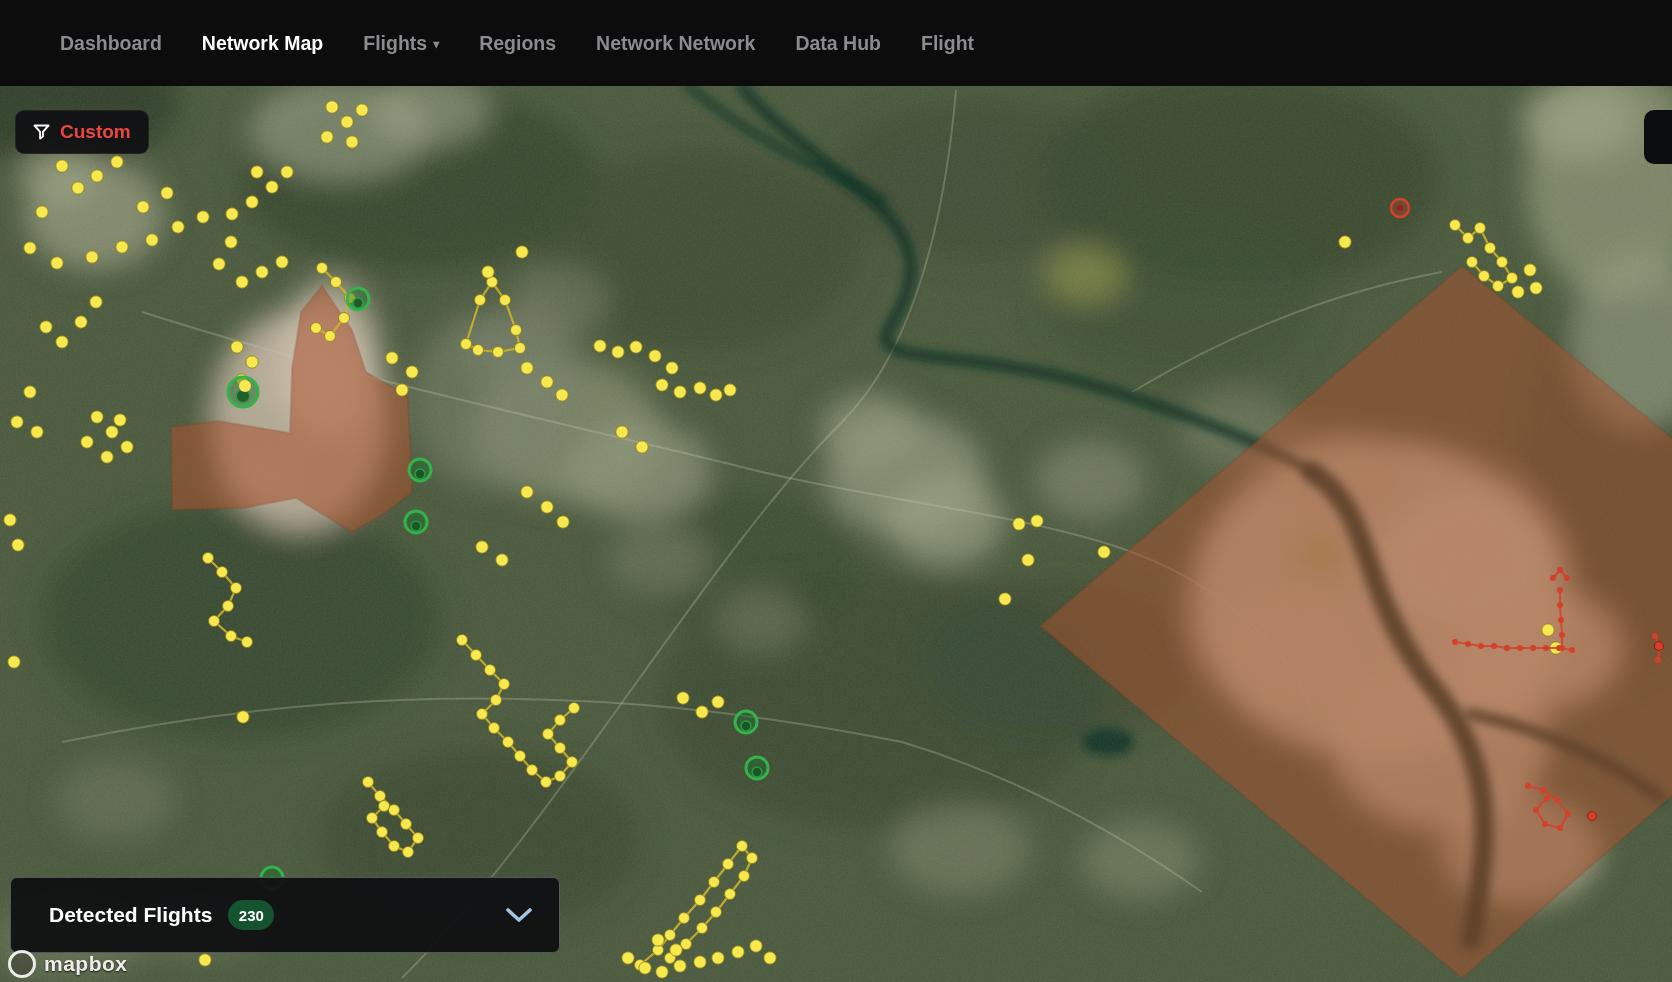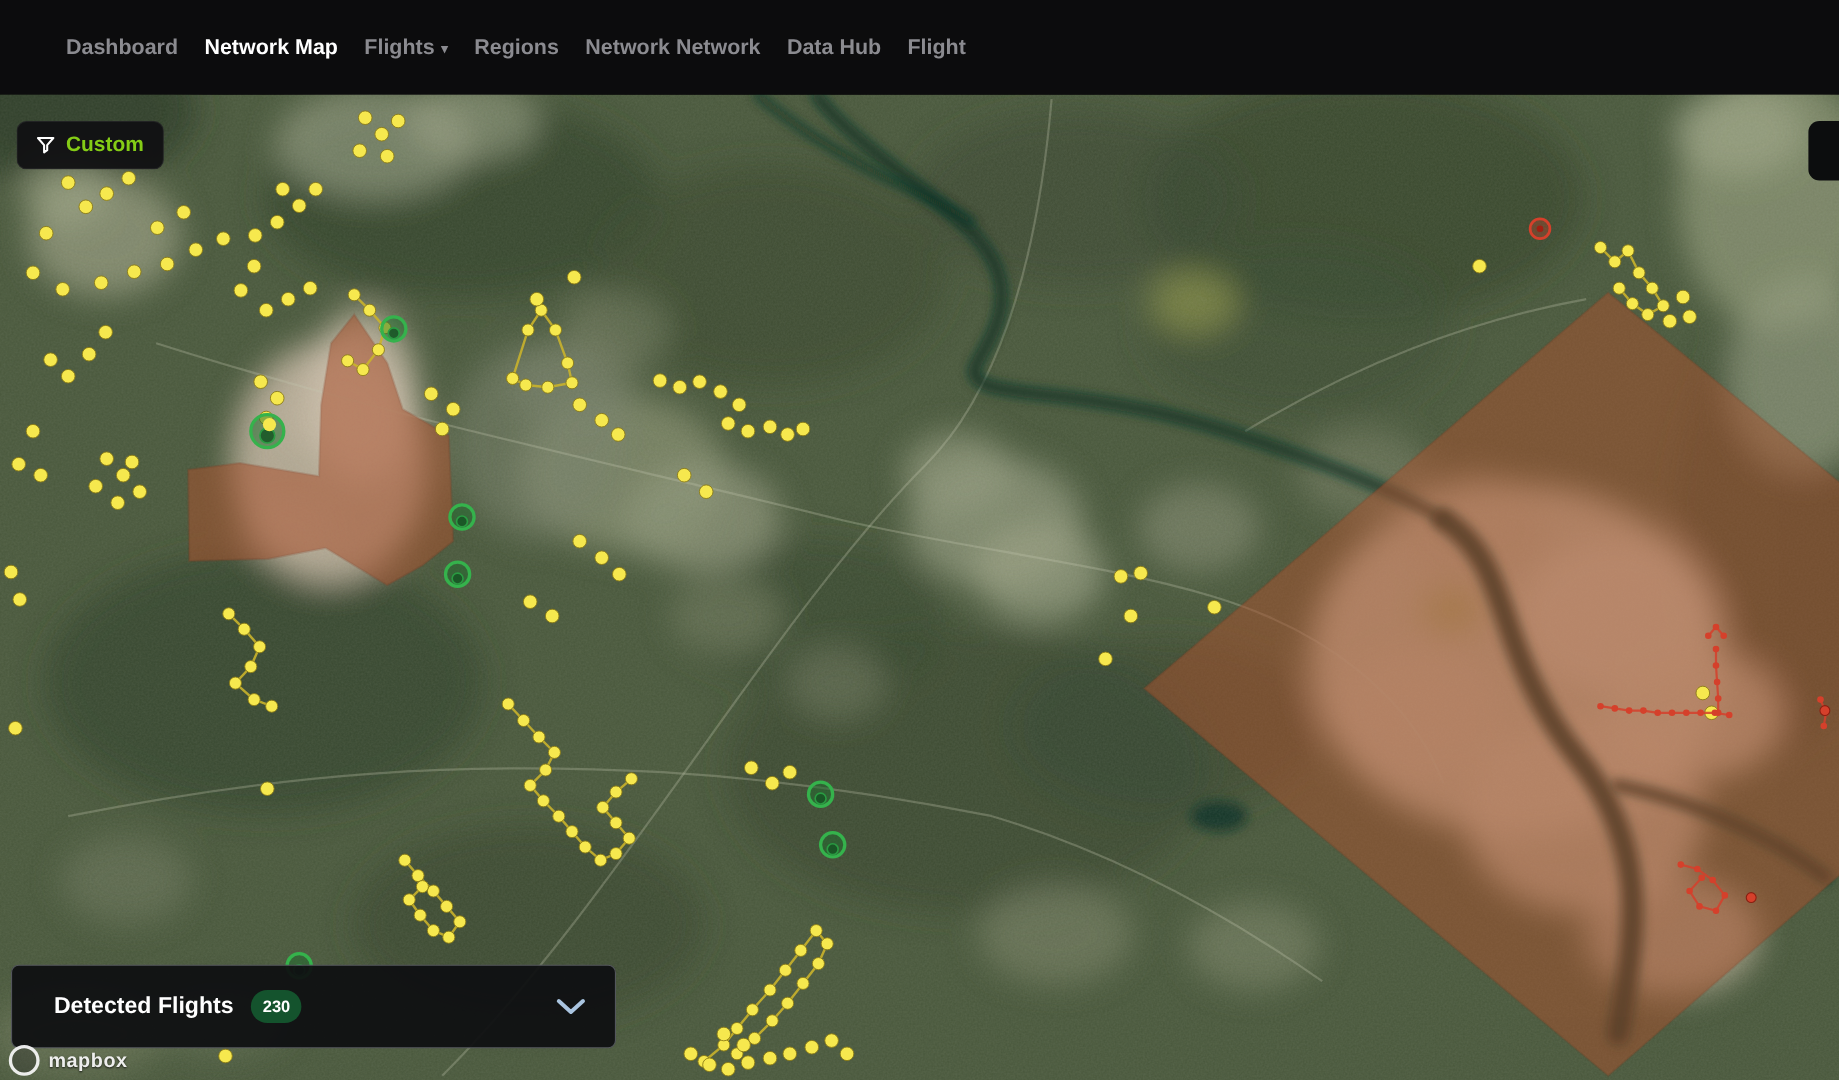--- a/index.html
+++ b/index.html
@@ -7,35 +7,35 @@
        font-family:"Liberation Sans",sans-serif;-webkit-font-smoothing:antialiased;}
 
   
   .navbar{position:absolute;left:0;top:0;width:1672px;height:86px;background:#0c0c0d;
           display:flex;align-items:center;z-index:50;}
   .brand{display:flex;align-items:center;gap:14px;margin-left:12px;}
   .logo{width:46px;height:46px;border-radius:50%;
         background:radial-gradient(circle at 35% 30%,#74bbf0,#2e86d6 75%);
         display:flex;align-items:center;justify-content:center;flex:0 0 auto;}
   .brand-name{color:#fff;font-size:27px;font-weight:800;letter-spacing:-.5px;}
-  .nav-links{display:flex;align-items:flex-start;gap:24px;margin-left:32px;padding-left:28px;}
+  .nav-links{display:flex;align-items:flex-start;gap:40px;margin-left:32px;padding-left:28px;}
   .nav-item{color:#8b8b90;font-size:19.5px;font-weight:700;cursor:pointer;
             display:flex;align-items:center;gap:6px;white-space:nowrap;}
   .nav-item.active{color:#ffffff;}
   .nav-caret{font-size:12px;line-height:1;transform:translateY(1px);}
 
   
   .map{position:absolute;left:0;top:0;width:1672px;height:982px;}
   #map-svg{position:absolute;left:0;top:0;}
 
   
   .filter-btn{position:absolute;left:15px;top:110px;z-index:40;
               display:flex;align-items:center;gap:10px;
               background:rgba(17,17,19,.95);border:1px solid rgba(255,255,255,.07);
-              border-radius:9px;padding:10px 17px;color:#84cc16;font-size:19px;font-weight:700;
+              border-radius:9px;padding:10px 17px;color:#ef4444;font-size:19px;font-weight:700;
               font-family:"Liberation Sans",sans-serif;cursor:pointer;}
 
   
   .flights-panel{position:absolute;left:10px;top:877px;width:550px;height:76px;z-index:40;
                  background:rgba(15,16,18,.94);border:1px solid #53565c;border-radius:7px;
                  box-sizing:border-box;display:flex;align-items:center;cursor:pointer;}
   .panel-label{color:#fff;font-size:21px;font-weight:700;margin-left:38px;}
   .count-badge{margin-left:16px;background:#14532d;color:#fff;font-size:15px;font-weight:700;
                min-width:46px;height:30px;border-radius:16px;display:inline-flex;
                align-items:center;justify-content:center;padding:0 10px;box-sizing:border-box;}
@@ -43,21 +43,21 @@
 
   
   .map-ctrl{position:absolute;right:-16px;top:110px;width:44px;height:54px;z-index:40;
             background:#0c0d0e;border-radius:10px;cursor:pointer;}
 
   
   .attribution{position:absolute;left:8px;top:950px;z-index:40;display:flex;align-items:center;
                gap:8px;cursor:pointer;}
   .mb-circle{width:28px;height:28px;border-radius:50%;border:3px solid rgba(255,255,255,.9);
              box-sizing:border-box;background:rgba(40,40,40,.35);}
-  .mb-text{color:rgba(255,255,255,.92);font-size:18px;font-weight:700;letter-spacing:.5px;
+  .mb-text{color:rgba(255,255,255,.92);font-size:21px;font-weight:700;letter-spacing:.5px;
            text-shadow:0 1px 2px rgba(0,0,0,.8);}
 </style>
 </head>
 <body>
 
 <div class="map">
   <svg id="map-svg" width="1672" height="982" viewBox="0 0 1672 982">
     <defs>
       <filter id="soft" x="-60%" y="-60%" width="220%" height="220%">
         <feGaussianBlur stdDeviation="14"></feGaussianBlur>

